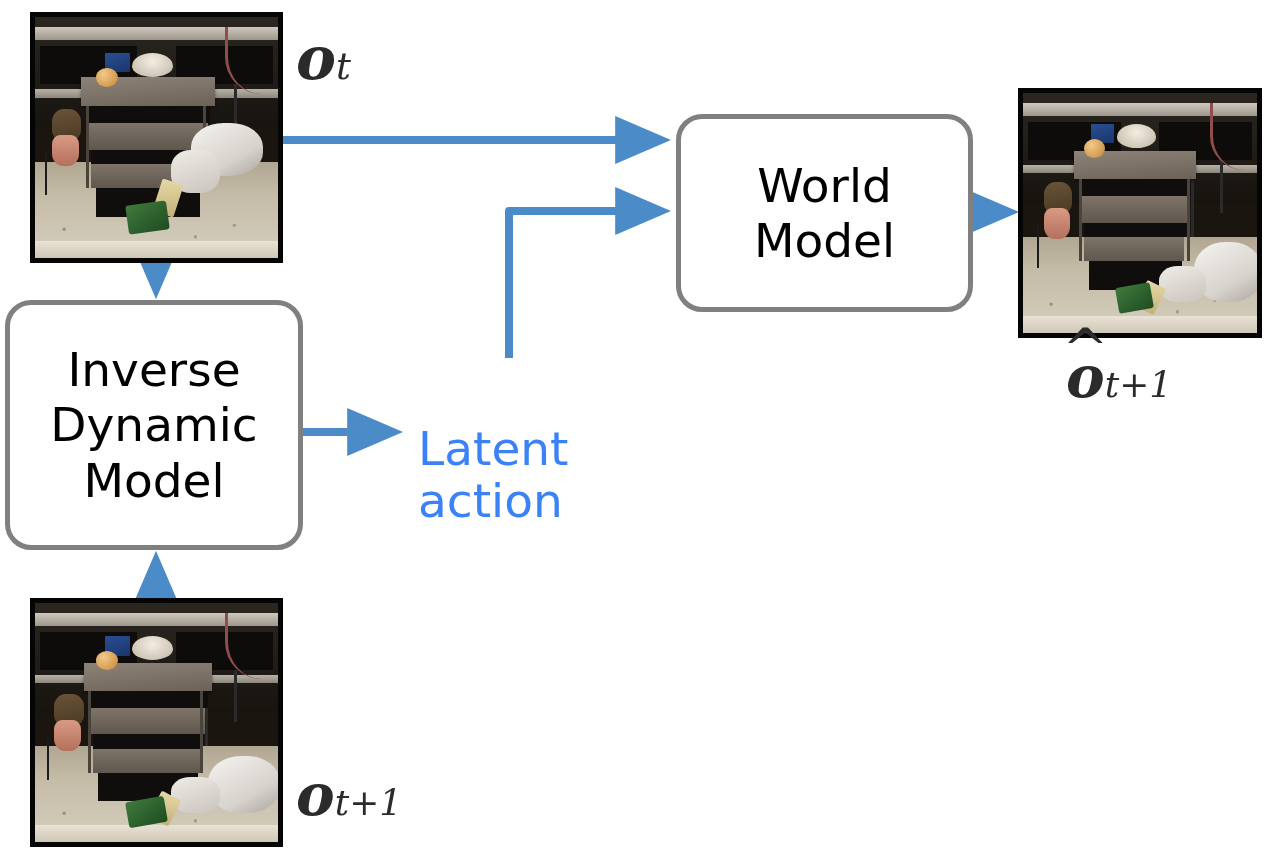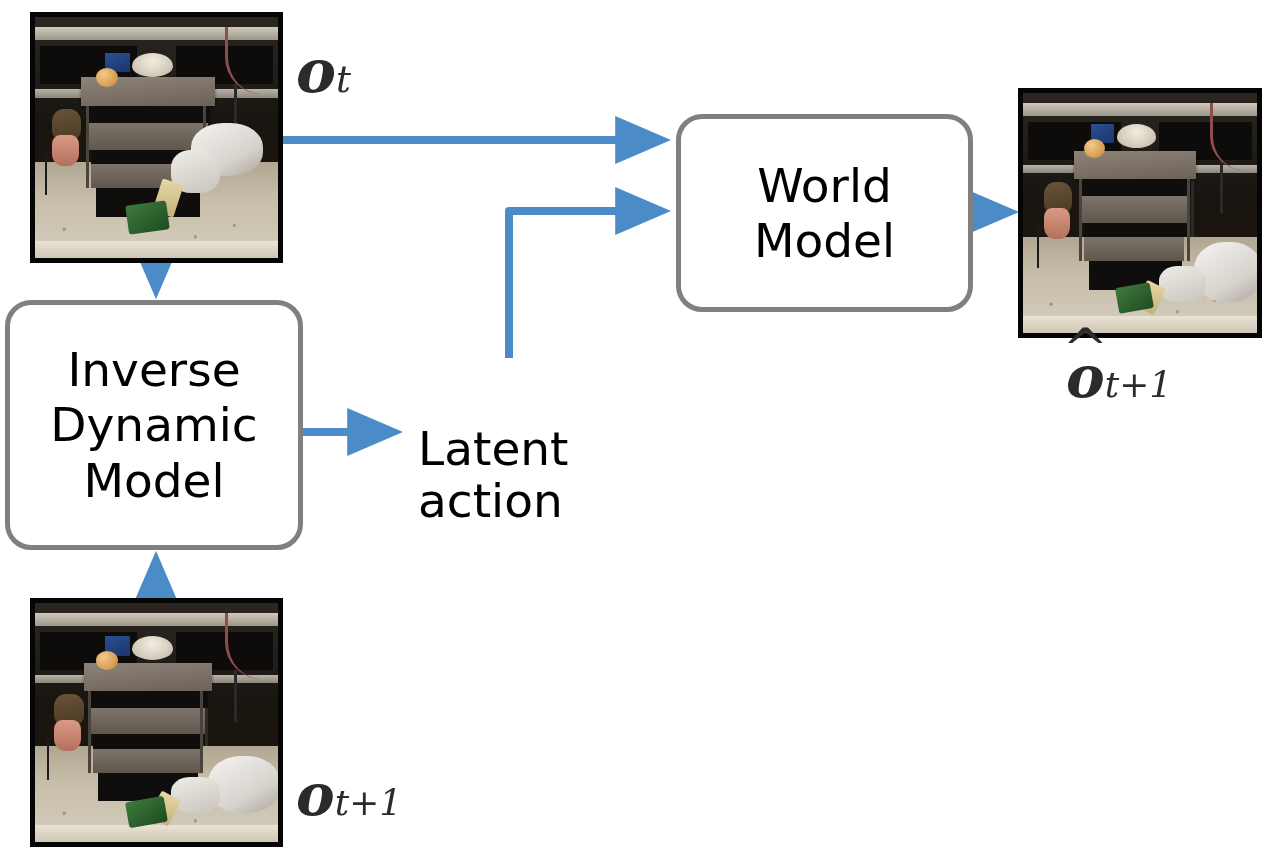--- a/index.html
+++ b/index.html
@@ -80,21 +80,21 @@
     box-sizing:border-box;
     display:flex;align-items:center;justify-content:center;
     text-align:center;
     color:#000;
     line-height:1.18;
     font-weight:400;
   }
   .modelbox .lbl{white-space:pre-line;}
 
   
-  .plain{position:absolute;color:#000000;line-height:1.12;white-space:pre-line;}
+  .plain{position:absolute;color:#3b82f6;line-height:1.12;white-space:pre-line;}
 
   
   .math{
     position:absolute;
     font-family:"DejaVu Serif", serif;
     font-style:italic;font-weight:bold;
     color:#2b2b2b;
     white-space:nowrap;
     line-height:1;
   }
@@ -185,21 +185,21 @@
       <div class="p-egg" style="left:25%;top:21%;width:9%;height:8%"></div>
       <div class="p-toy" style="left:7%;top:38%;width:12%;height:13%"></div>
       <div class="p-toy2" style="left:7%;top:49%;width:11%;height:13%"></div>
       <div class="p-cordb" style="left:4%;top:56%;width:12%;height:18%"></div>
       <div class="p-arm" style="left:64%;top:44%;width:30%;height:22%"></div>
       <div class="p-arm2" style="left:56%;top:55%;width:20%;height:18%"></div>
       <div class="p-grip" style="left:50%;top:68%;width:9%;height:14%;transform:rotate(18deg)"></div>
       <div class="p-chip" style="left:38%;top:77%;width:17%;height:12%;transform:rotate(-8deg)"></div>
     </div>
   </div>
-  <div class="math" style="left:296px;top:41px;font-size:60px;">
+  <div class="math" style="left:296px;top:28px;font-size:60px;">
     <span>o</span><span class="sub">t</span>
   </div>
 
   <div class="frame" style="left:30px;top:598px;width:253px;height:249px;">
     <div class="photo">
       <div class="p-wall"></div>
       <div class="p-rail" style="top:4%"></div>
       <div class="p-dark" style="left:2%;top:12%;width:40%;height:16%"></div>
       <div class="p-dark" style="left:58%;top:12%;width:40%;height:16%"></div>
       <div class="p-rail2" style="top:30%"></div>

